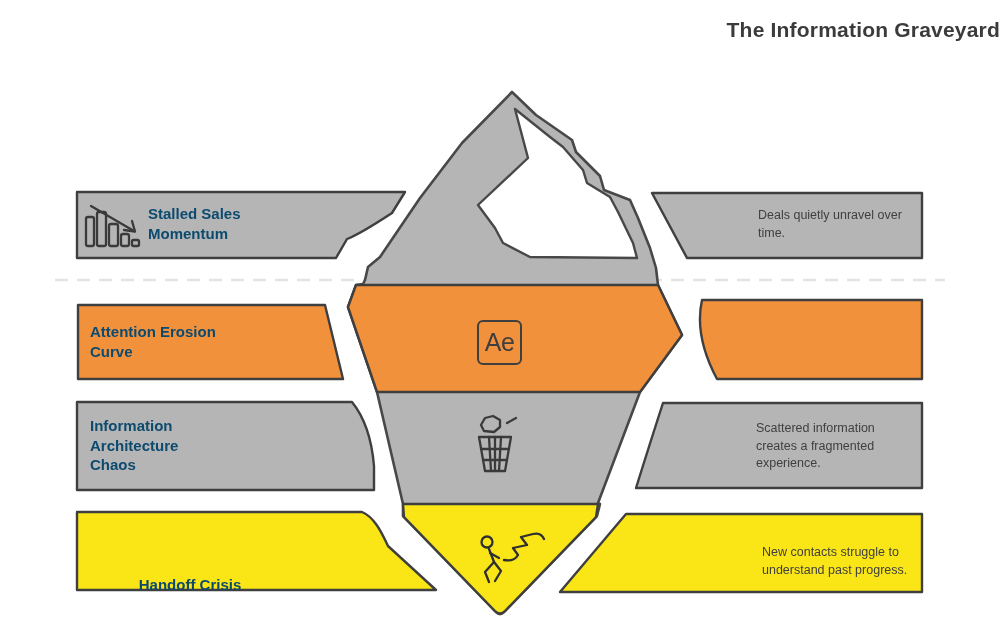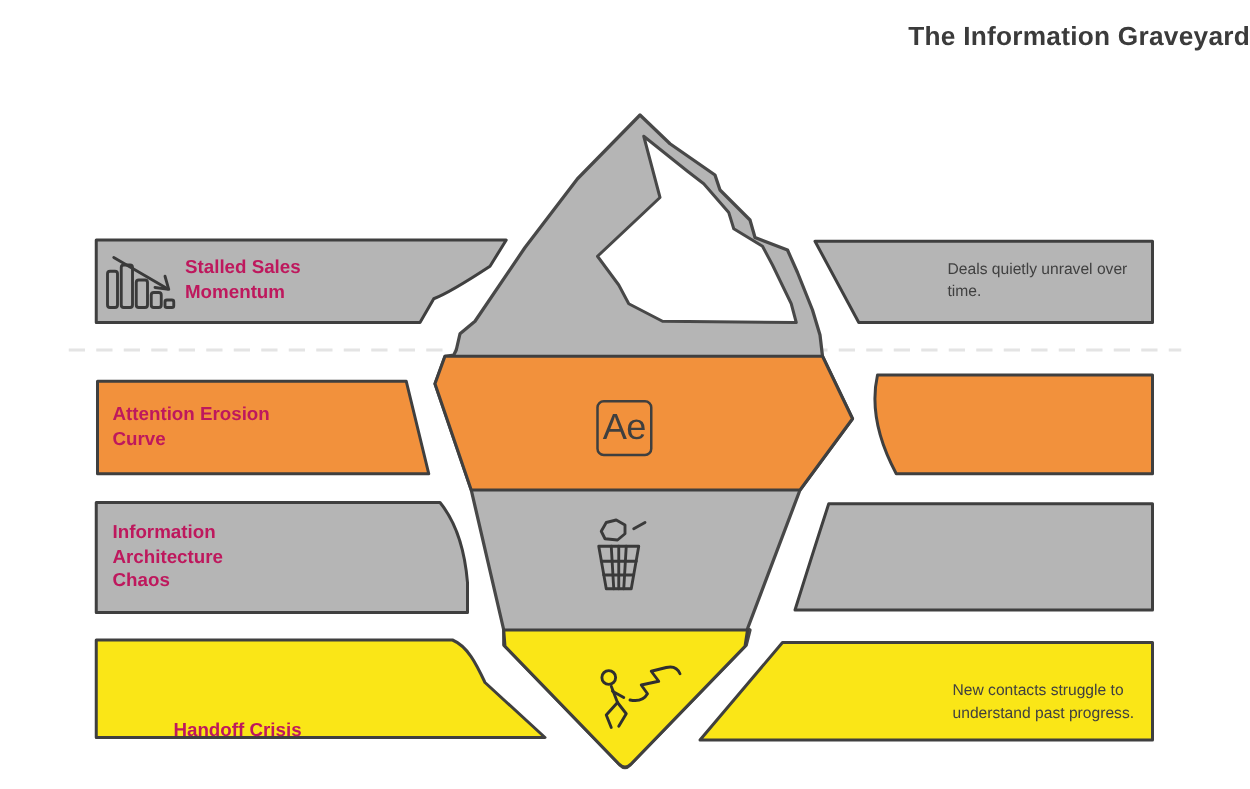--- a/index.html
+++ b/index.html
@@ -7,30 +7,30 @@
     position:relative;width:1000px;height:631px;background:#ffffff;overflow:hidden;
     font-family:"Liberation Sans","DejaVu Sans",sans-serif;
   }
   .title{
     position:absolute;top:18px;left:0;width:100%;text-align:right;
     font-size:21px;font-weight:700;color:#3b3b3b;letter-spacing:.2px;margin:0;
   }
   svg.diagram{position:absolute;left:0;top:0;}
   .txt{position:absolute;}
   .label-left{
-    font-size:15px;font-weight:700;color:#be185d;line-height:1.3;text-align:left;
+    font-size:15px;font-weight:700;color:#0c4a6e;line-height:1.3;text-align:left;
   }
   .desc-right{
     font-size:12.5px;font-weight:400;color:#404040;line-height:1.4;
   }
   .ae-badge{
     position:absolute;left:477px;top:320px;width:41px;height:41px;
     border:2.5px solid #3f3f3f;border-radius:6px;
     display:flex;align-items:center;justify-content:center;
-    font-size:29px;font-weight:500;color:#3f3f3f;letter-spacing:-0.5px;
+    font-size:25px;font-weight:500;color:#3f3f3f;letter-spacing:-0.5px;
   }
 </style>
 </head>
 <body>
 
 <div class="canvas">
 
   <h1 class="title">The Information Graveyard</h1>
 
   <svg class="diagram" width="1000" height="631" viewBox="0 0 1000 631">
@@ -93,15 +93,16 @@
   </svg>
 
   <div class="ae-badge">Ae</div>
 
   <div class="txt label-left" style="left:148px;top:204px;width:115px;">Stalled Sales Momentum</div>
   <div class="txt label-left" style="left:90px;top:416px;width:112px;">Information Architecture Chaos</div>
   <div class="txt label-left" style="left:90px;top:322px;width:140px;">Attention Erosion Curve</div>
   <div class="txt label-left" style="left:90px;top:575px;width:200px;text-align:center;">Handoff Crisis</div>
 
   <div class="txt desc-right" style="right:92px;top:207px;width:150px;">Deals quietly unravel over time.</div>
+  <div class="txt desc-right" style="right:92px;top:420px;width:152px;">Scattered information creates a fragmented experience.</div>
   <div class="txt desc-right" style="right:92px;top:527px;width:146px;margin-top:17px;">New contacts struggle to understand past progress.</div>
 
 </div>
 
 </body></html>

